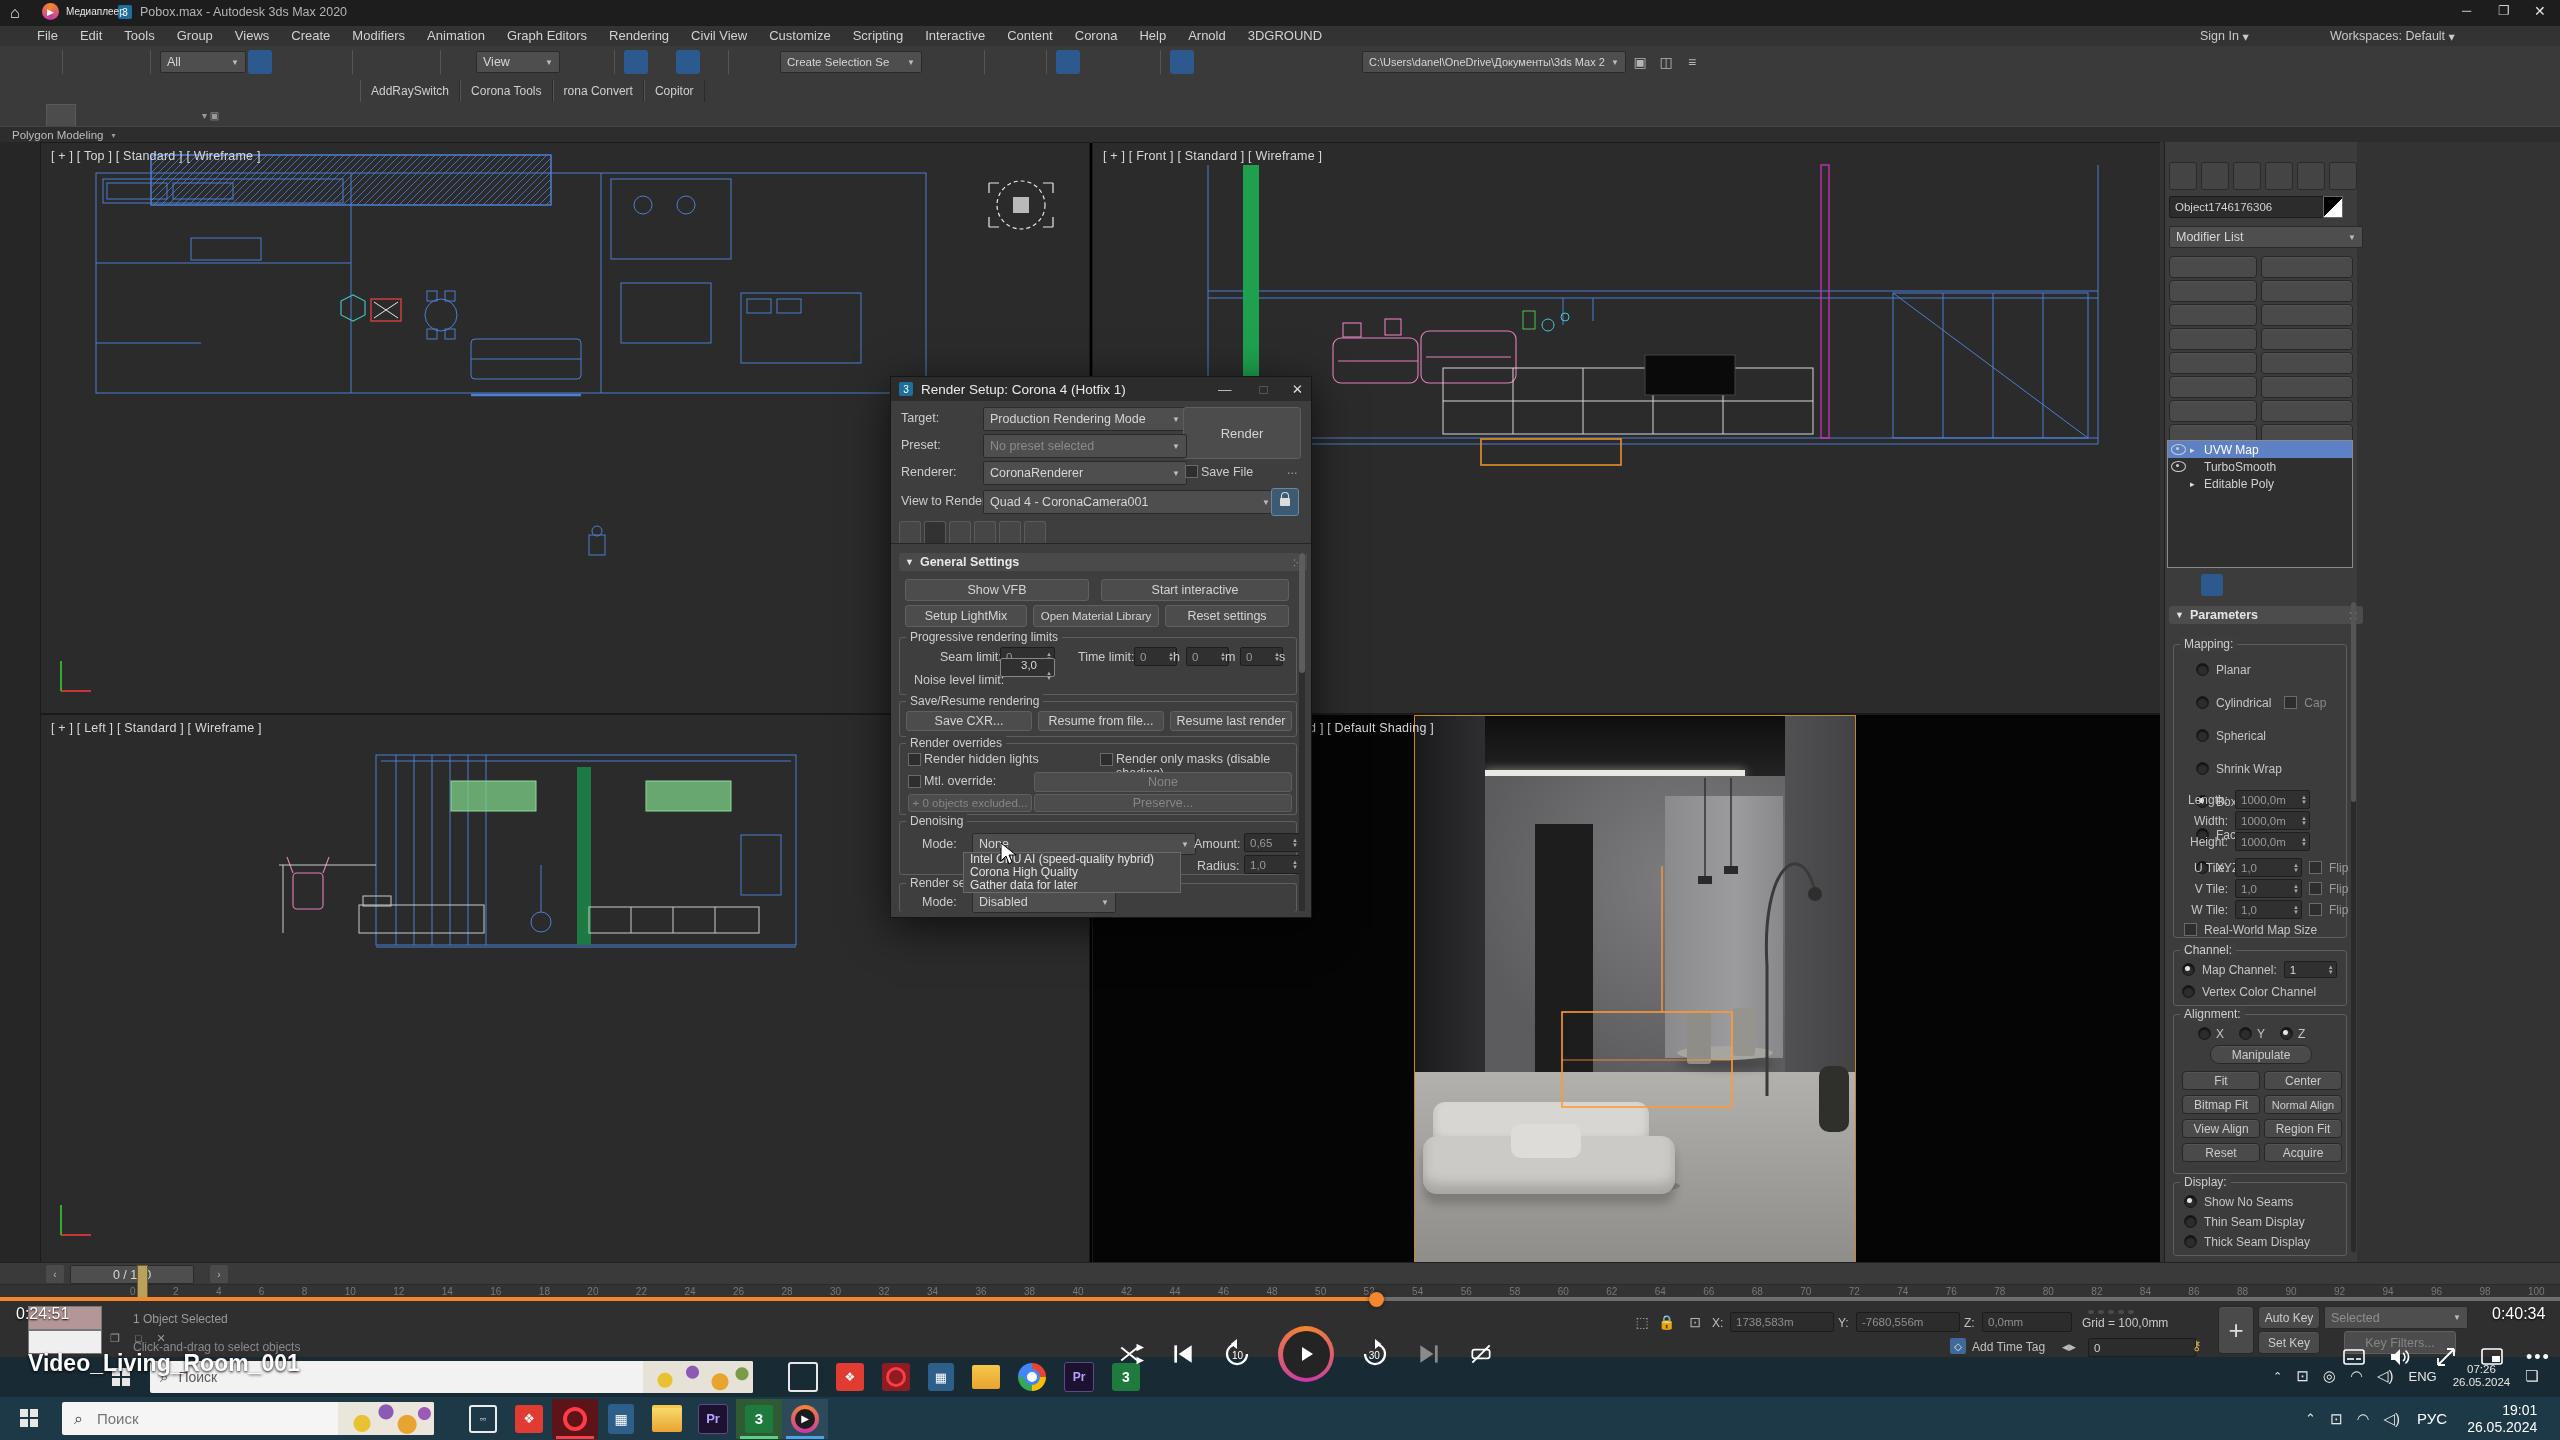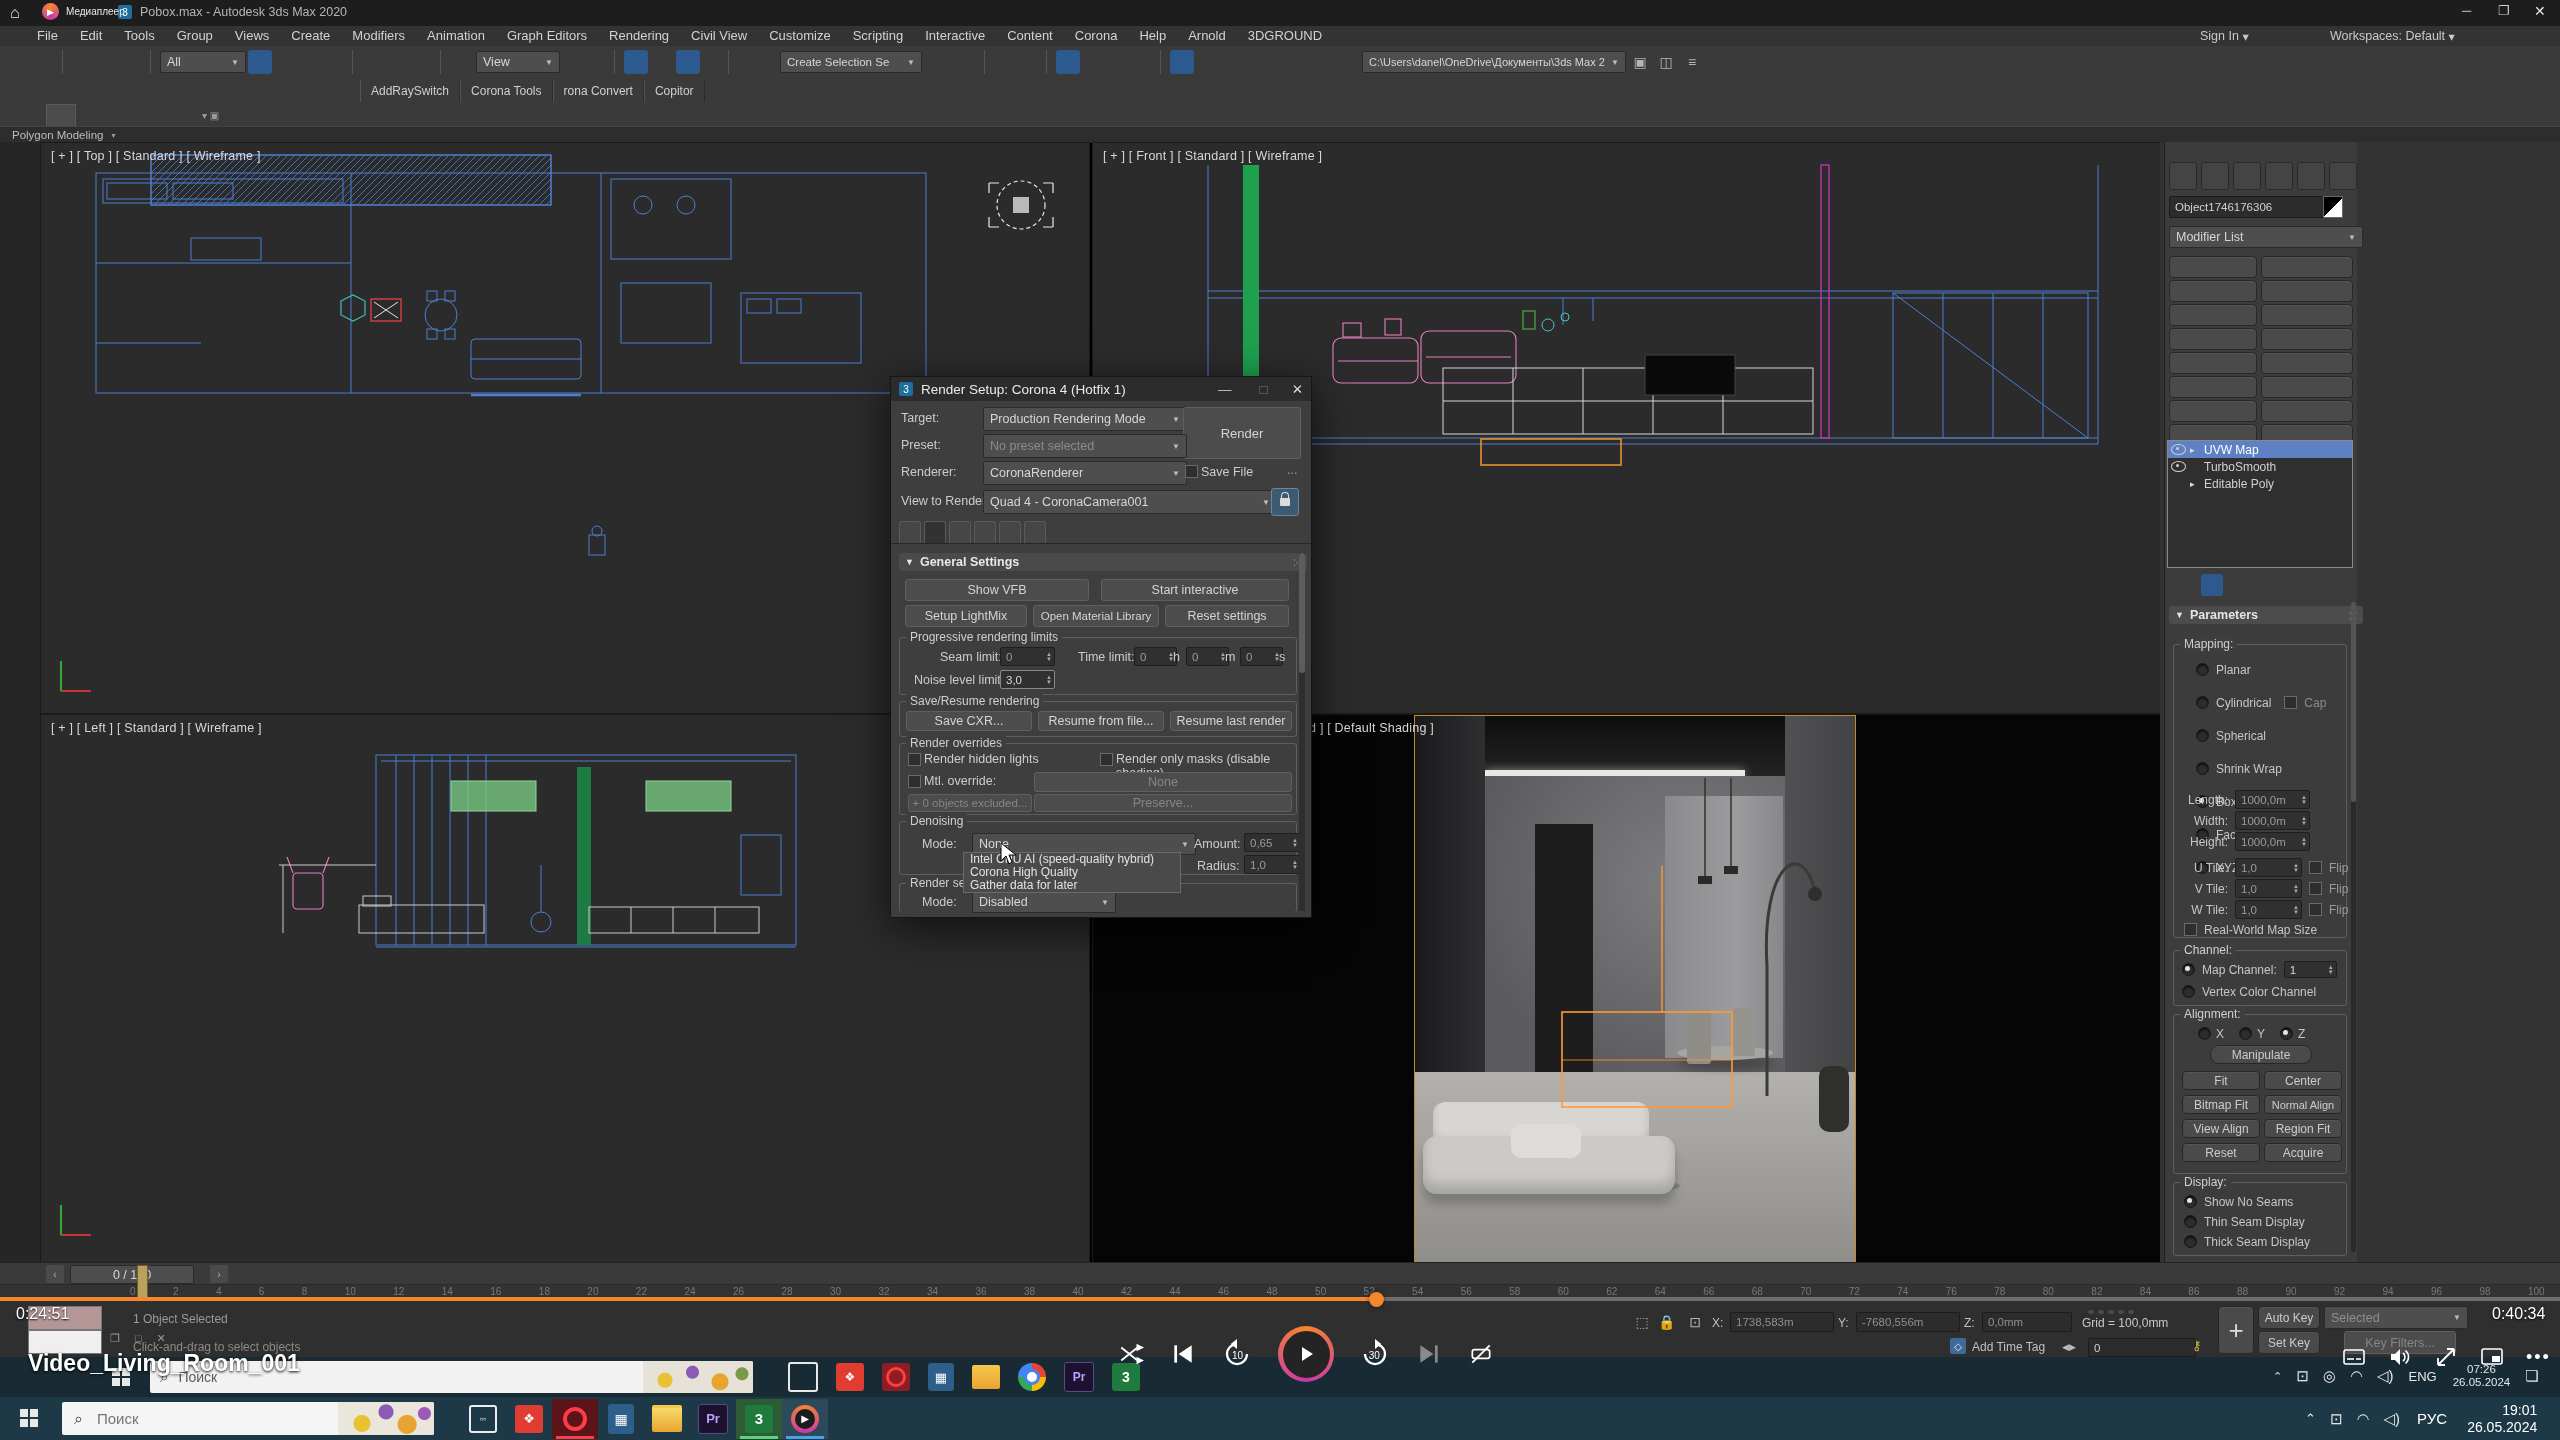--- a/index.html
+++ b/index.html
@@ -744,21 +744,21 @@
           <span>0</span>
           <span class="sp">▲<br>▼</span>
         </div>
       <span class="abs dl" style="left:325px;top:12px;">m</span>
       <div class="abs spinbox" style="left:340px;top:9px;width:34px;height:17px;">
           <span>0</span>
           <span class="sp">▲<br>▼</span>
         </div>
       <span class="abs dl" style="left:379px;top:12px;">s</span>
       <span class="abs dl" style="left:14px;top:35px;">Noise level limit:</span>
-      <div class="abs spinbox lit" style="left:100px;top:32px;width:46px;height:17px;border-color:#888;">
+      <div class="abs spinbox lit" style="left:100px;top:20px;width:46px;height:17px;border-color:#888;flex-direction:column;">
           <span>3,0</span>
           <span class="sp">▲<br>▼</span>
         </div>
     </div>
 
     <div class="grp" style="left:8px;top:324px;width:396px;height:34px;">
       <span class="gl" style="background:#3e3e3e;">Save/Resume rendering</span>
       <div class="abs dbtn" style="left:6px;top:9px;width:124px;height:18px;">Save CXR...</div>
       <div class="abs dbtn" style="left:138px;top:9px;width:124px;height:18px;">Resume from file...</div>
       <div class="abs dbtn" style="left:270px;top:9px;width:120px;height:18px;">Resume last render</div>

